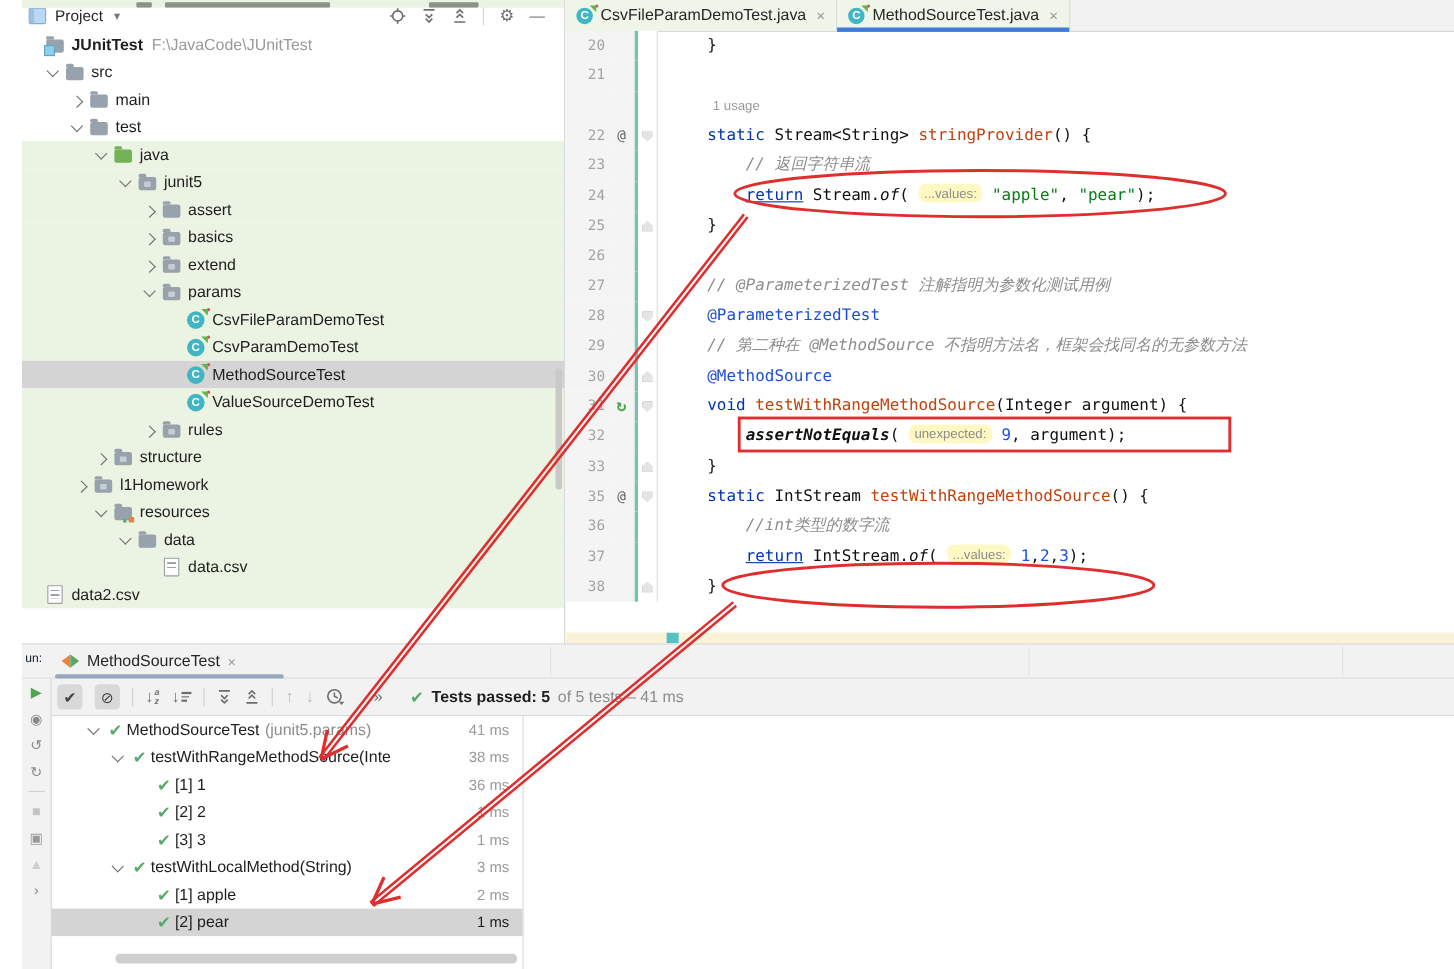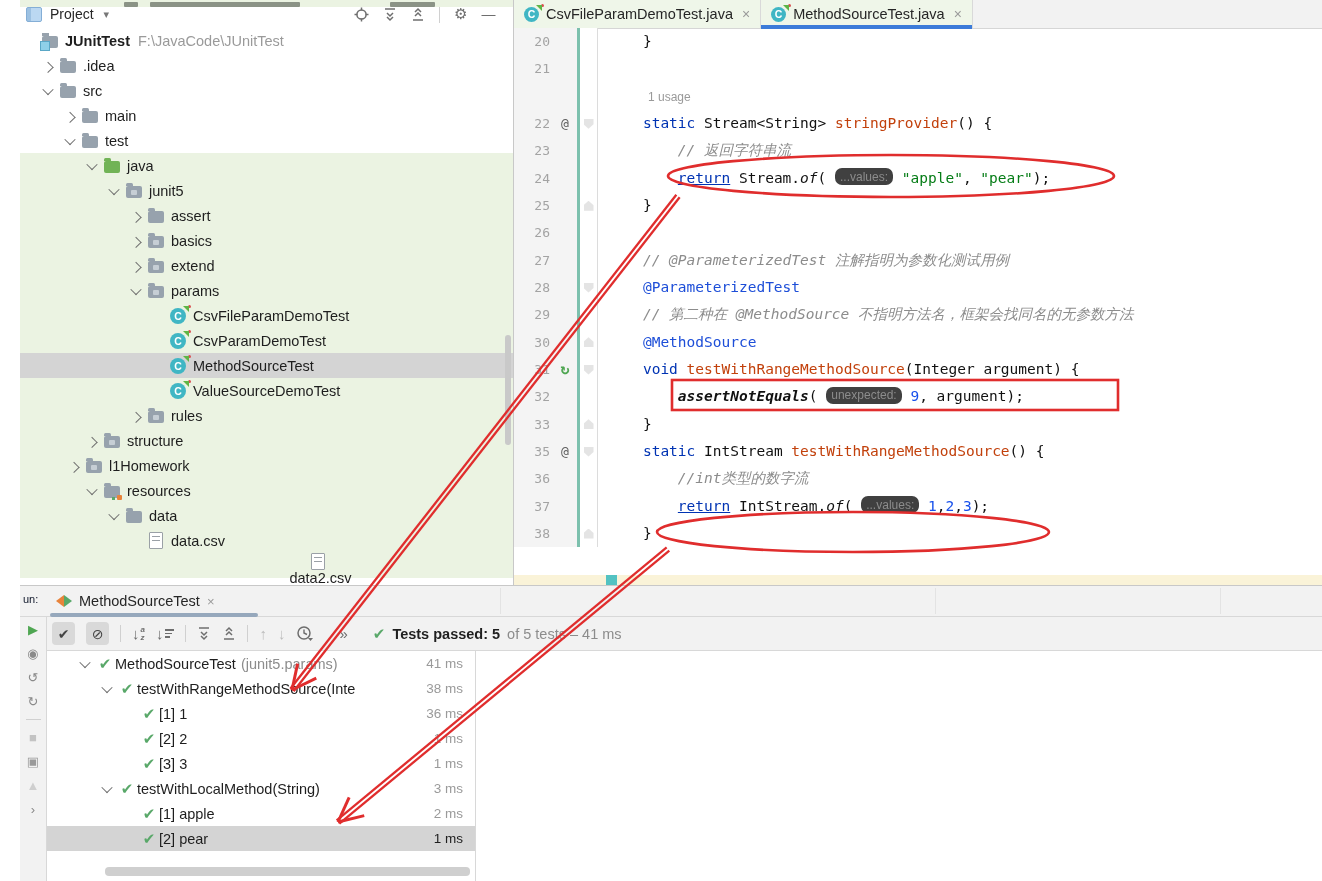--- a/index.html
+++ b/index.html
@@ -63,21 +63,21 @@
   .lfold{width:17px;border-right:1px solid #dcdcdc;flex:none;display:flex;align-items:center;justify-content:center;background:#fff;}
   .fold{width:10px;height:10px;background:#e4e4e4;filter:drop-shadow(0 0 0.5px #999);}
   .fold.dn{clip-path:polygon(0 0,100% 0,100% 55%,50% 100%,0 55%);}
   .fold.up{clip-path:polygon(50% 0,100% 45%,100% 100%,0 100%,0 45%);}
   .lcode{flex:1;padding-left:10px;white-space:pre;overflow:hidden;}
   .usage{font-family:"Liberation Sans",sans-serif;font-size:12px;color:#999;padding-left:40px;}
   .cs-p{color:#111}.cs-k{color:#0033B3}.cs-r{color:#0033B3;text-decoration:underline}
   .cs-m{color:#c2410c}.cs-s{color:#067D17}.cs-n{color:#1750EB}
   .cs-c{color:#8C8C8C;font-style:italic}.cs-a{color:#1d4ed8}
   .cs-i{font-style:italic;color:#111}.cs-im{font-style:italic;font-weight:600;color:#111}
-  .cs-h{display:inline-block;background:#404040;color:#8C8C8C;font:12px "Liberation Sans",sans-serif;border-radius:7px;padding:1.5px 5px;vertical-align:2px;line-height:normal;}
+  .cs-h{display:inline-block;background:#fef9c3;color:#8C8C8C;font:12px "Liberation Sans",sans-serif;border-radius:7px;padding:1.5px 5px;vertical-align:2px;line-height:normal;}
   #partial-line{position:absolute;left:0;top:575px;width:100%;height:10px;background:#FAF3D8;overflow:hidden;}
   #caret-block{position:absolute;left:92px;top:0;width:11px;height:10px;background:#53C2C2;}
 
   
   #run-panel{position:absolute;left:0;top:585px;width:1322px;height:296px;background:#fff;border-top:1px solid #c8c8c8;box-sizing:border-box;}
   .rp-header{position:absolute;left:0;top:0;width:100%;height:31px;background:#f2f2f2;border-bottom:1px solid #d8d8d8;box-sizing:border-box;}
   .rp-label{position:absolute;left:3px;top:7px;font-size:11px;color:#0f172a;}
   .rp-tab{position:absolute;left:30px;top:0;height:30px;display:flex;align-items:center;gap:7px;padding:0 6px;font-size:14.5px;color:#262626;}
   .rp-tab .close{color:#9a9a9a;font-size:13px;}
   .rp-underline{position:absolute;left:30px;top:27px;width:208px;height:3.5px;background:#96A8BC;border-radius:2px;}
@@ -161,29 +161,20 @@
         <div class="prow" style="padding-left: 0px;">
           <span class="chevbox"></span>
           <span class="icbox">
             <span class="ic-project"></span>
           </span>
           <span class="plabel bold">JUnitTest</span>
           <span class="psub">F:\JavaCode\JUnitTest</span>
         </div>
         <div class="prow" style="padding-left: 18px;">
           <span class="chevbox">
-            <span class="chev right"></span>
-          </span>
-          <span class="icbox">
-            <span class="ic-folder"></span>
-          </span>
-          <span class="plabel">.idea</span>
-        </div>
-        <div class="prow" style="padding-left: 18px;">
-          <span class="chevbox">
             <span class="chev down"></span>
           </span>
           <span class="icbox">
             <span class="ic-folder"></span>
           </span>
           <span class="plabel">src</span>
         </div>
         <div class="prow" style="padding-left: 40px;">
           <span class="chevbox">
             <span class="chev right"></span>
@@ -329,21 +320,21 @@
           </span>
           <span class="plabel">data</span>
         </div>
         <div class="prow green" style="padding-left: 106px;">
           <span class="chevbox"></span>
           <span class="icbox">
             <span class="ic-file"></span>
           </span>
           <span class="plabel">data.csv</span>
         </div>
-        <div class="prow green" style="padding-left: 106px; flex-direction: column;">
+        <div class="prow green" style="">
           <span class="chevbox"></span>
           <span class="icbox">
             <span class="ic-file"></span>
           </span>
           <span class="plabel">data2.csv</span>
         </div>
       </div>
     <div class="prow green" style="height:7px;position:relative;overflow:hidden;">
       <span class="stub" style="left:104px;width:14px;"></span>
       <span class="stub" style="left:130px;width:150px;"></span>

